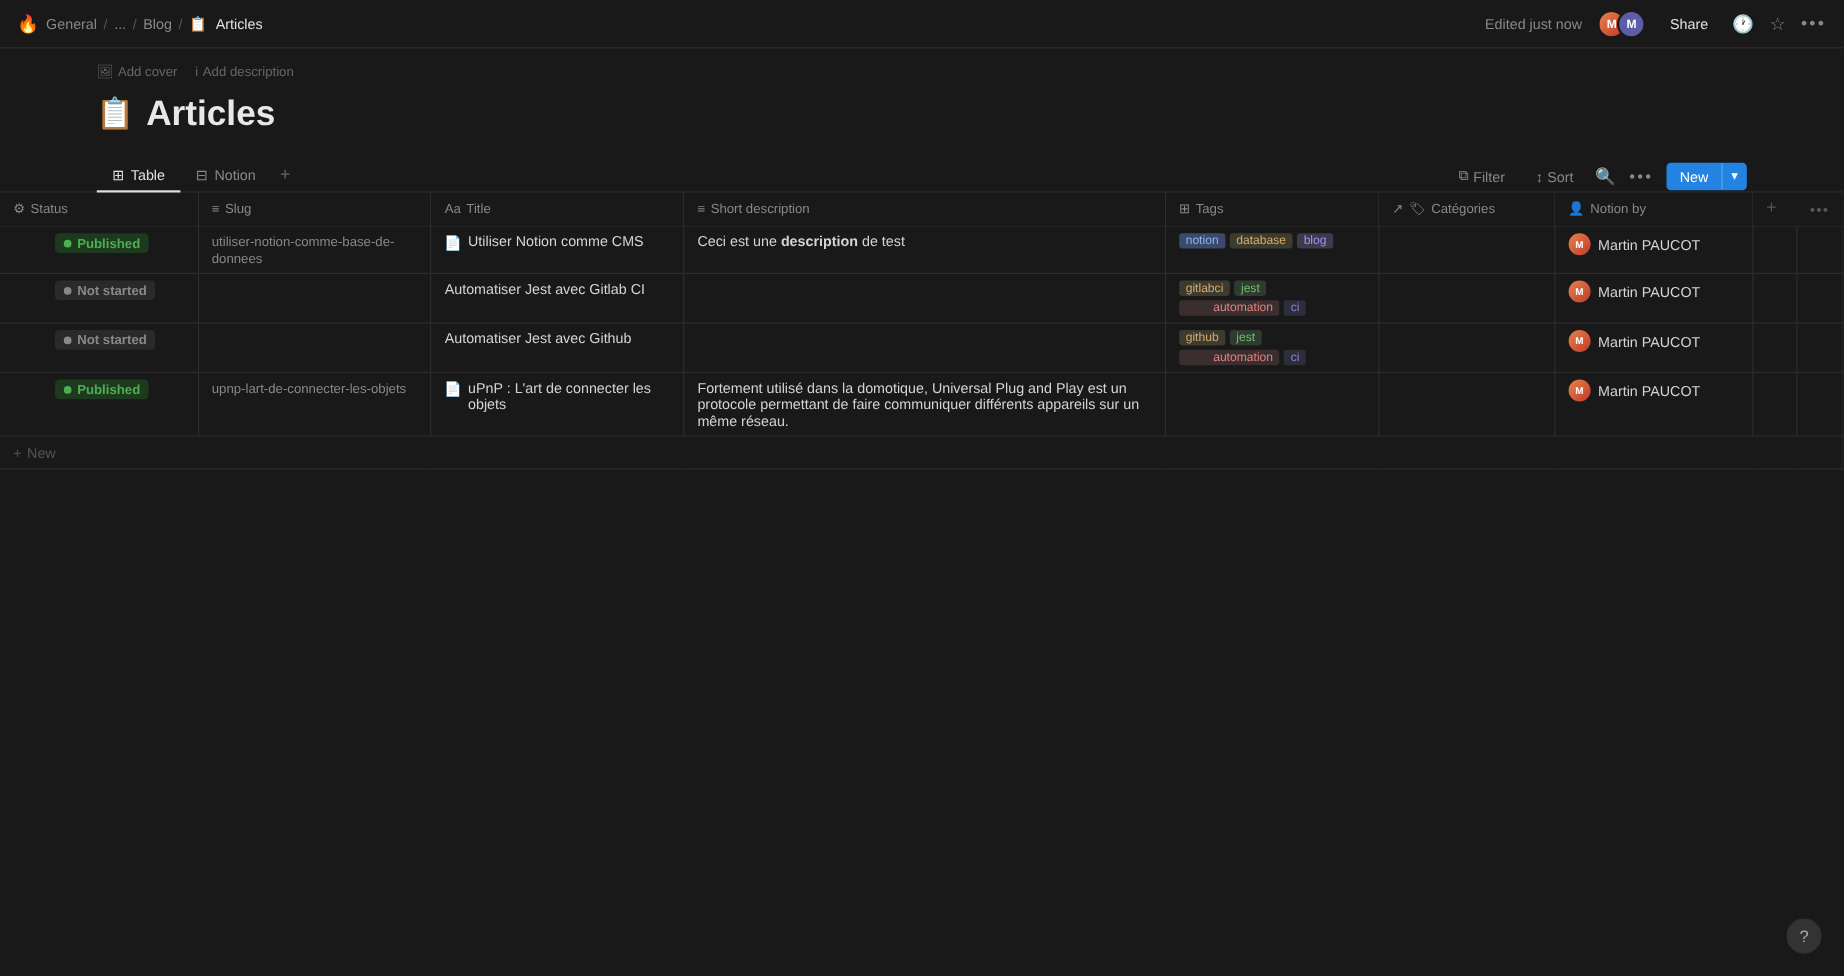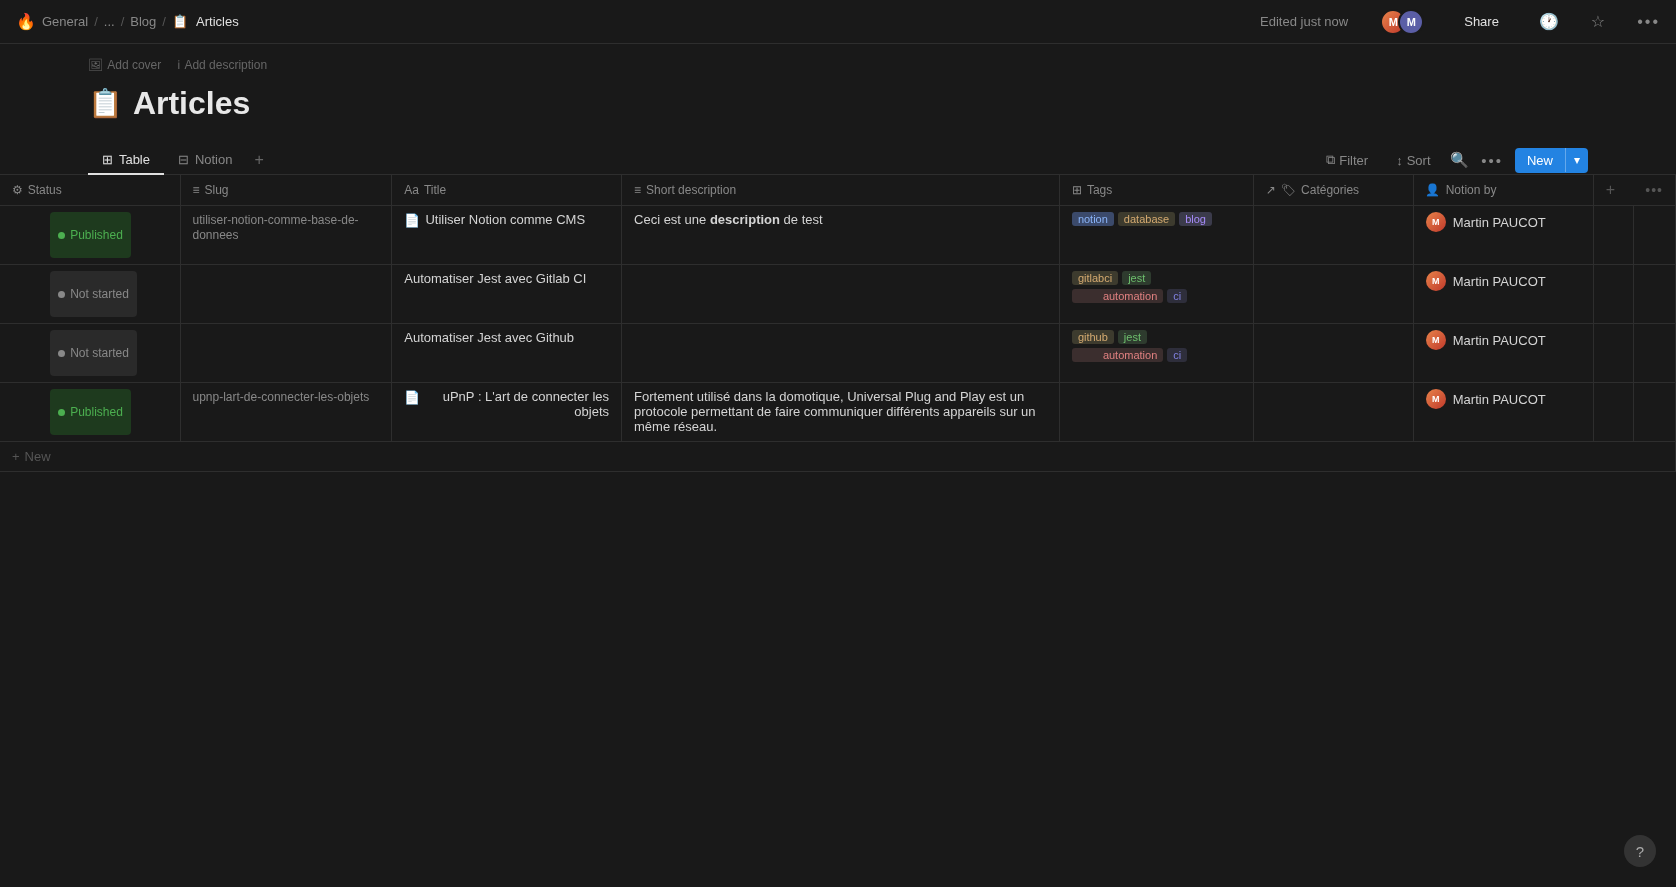--- a/index.html
+++ b/index.html
@@ -30,21 +30,21 @@
       color: #888;
     }
     .topbar-left .fire-icon { font-size: 16px; }
     .topbar-left .sep { color: #555; }
     .topbar-left .breadcrumb-link { color: #888; cursor: pointer; }
     .topbar-left .page-icon { margin-right: 2px; }
     .topbar-left .current-page { color: #e0e0e0; }
     .topbar-right {
       display: flex;
       align-items: center;
-      gap: 32px;
+      gap: 14px;
       font-size: 13px;
       color: #888;
     }
     .topbar-right .edited-text { color: #888; }
     .avatar-group { display: flex; align-items: center; }
     .avatar {
       width: 26px; height: 26px; border-radius: 50%;
       background: linear-gradient(135deg, #e8834a, #c0392b);
       display: flex; align-items: center; justify-content: center;
       font-size: 11px; color: #fff; font-weight: 600;
@@ -176,22 +176,22 @@
       border-bottom: 1px solid #2e2e2e;
       border-right: 1px solid #2e2e2e;
       vertical-align: top;
       font-size: 13px;
       color: #d4d4d4;
     }
 
     
     .badge {
       display: inline-flex; align-items: center; gap: 5px;
-      padding: 16px 8px; border-radius: 4px; font-size: 12px;
-      font-weight: 400; white-space: nowrap; justify-content: center;
+      padding: 2px 8px; border-radius: 4px; font-size: 12px;
+      font-weight: 700; white-space: nowrap; justify-content: center;
     }
     .badge-dot {
       width: 7px; height: 7px; border-radius: 50%;
       display: inline-block;
     }
     .badge-published {
       background: #1e3a1e; color: #4caf50;
     }
     .badge-published .badge-dot { background: #4caf50; }
     .badge-not-started {
@@ -531,21 +531,21 @@
       <span class="badge badge-published">
         <span class="badge-dot"></span>
                 <span>Published</span>
       </span>
     </div>
           </td>
           <td><span class="slug-text">upnp-lart-de-connecter-les-objets</span></td>
           <td>
             <div class="title-cell">
               <span class="title-doc-icon">📄</span>
-              <span style="font-weight:500;text-align:right;">uPnP : L'art de connecter les objets</span>
+              <span style="font-weight:500;">uPnP : L'art de connecter les objets</span>
             </div>
           </td>
           <td><span>Fortement utilisé dans la domotique, Universal Plug and Play est un protocole permettant de faire communiquer différents appareils sur un même réseau.</span></td>
           <td>
             <div class="tags-cell"></div>
           </td>
           <td></td>
           <td>
             <div class="user-cell">
     <div class="user-avatar">M</div>

